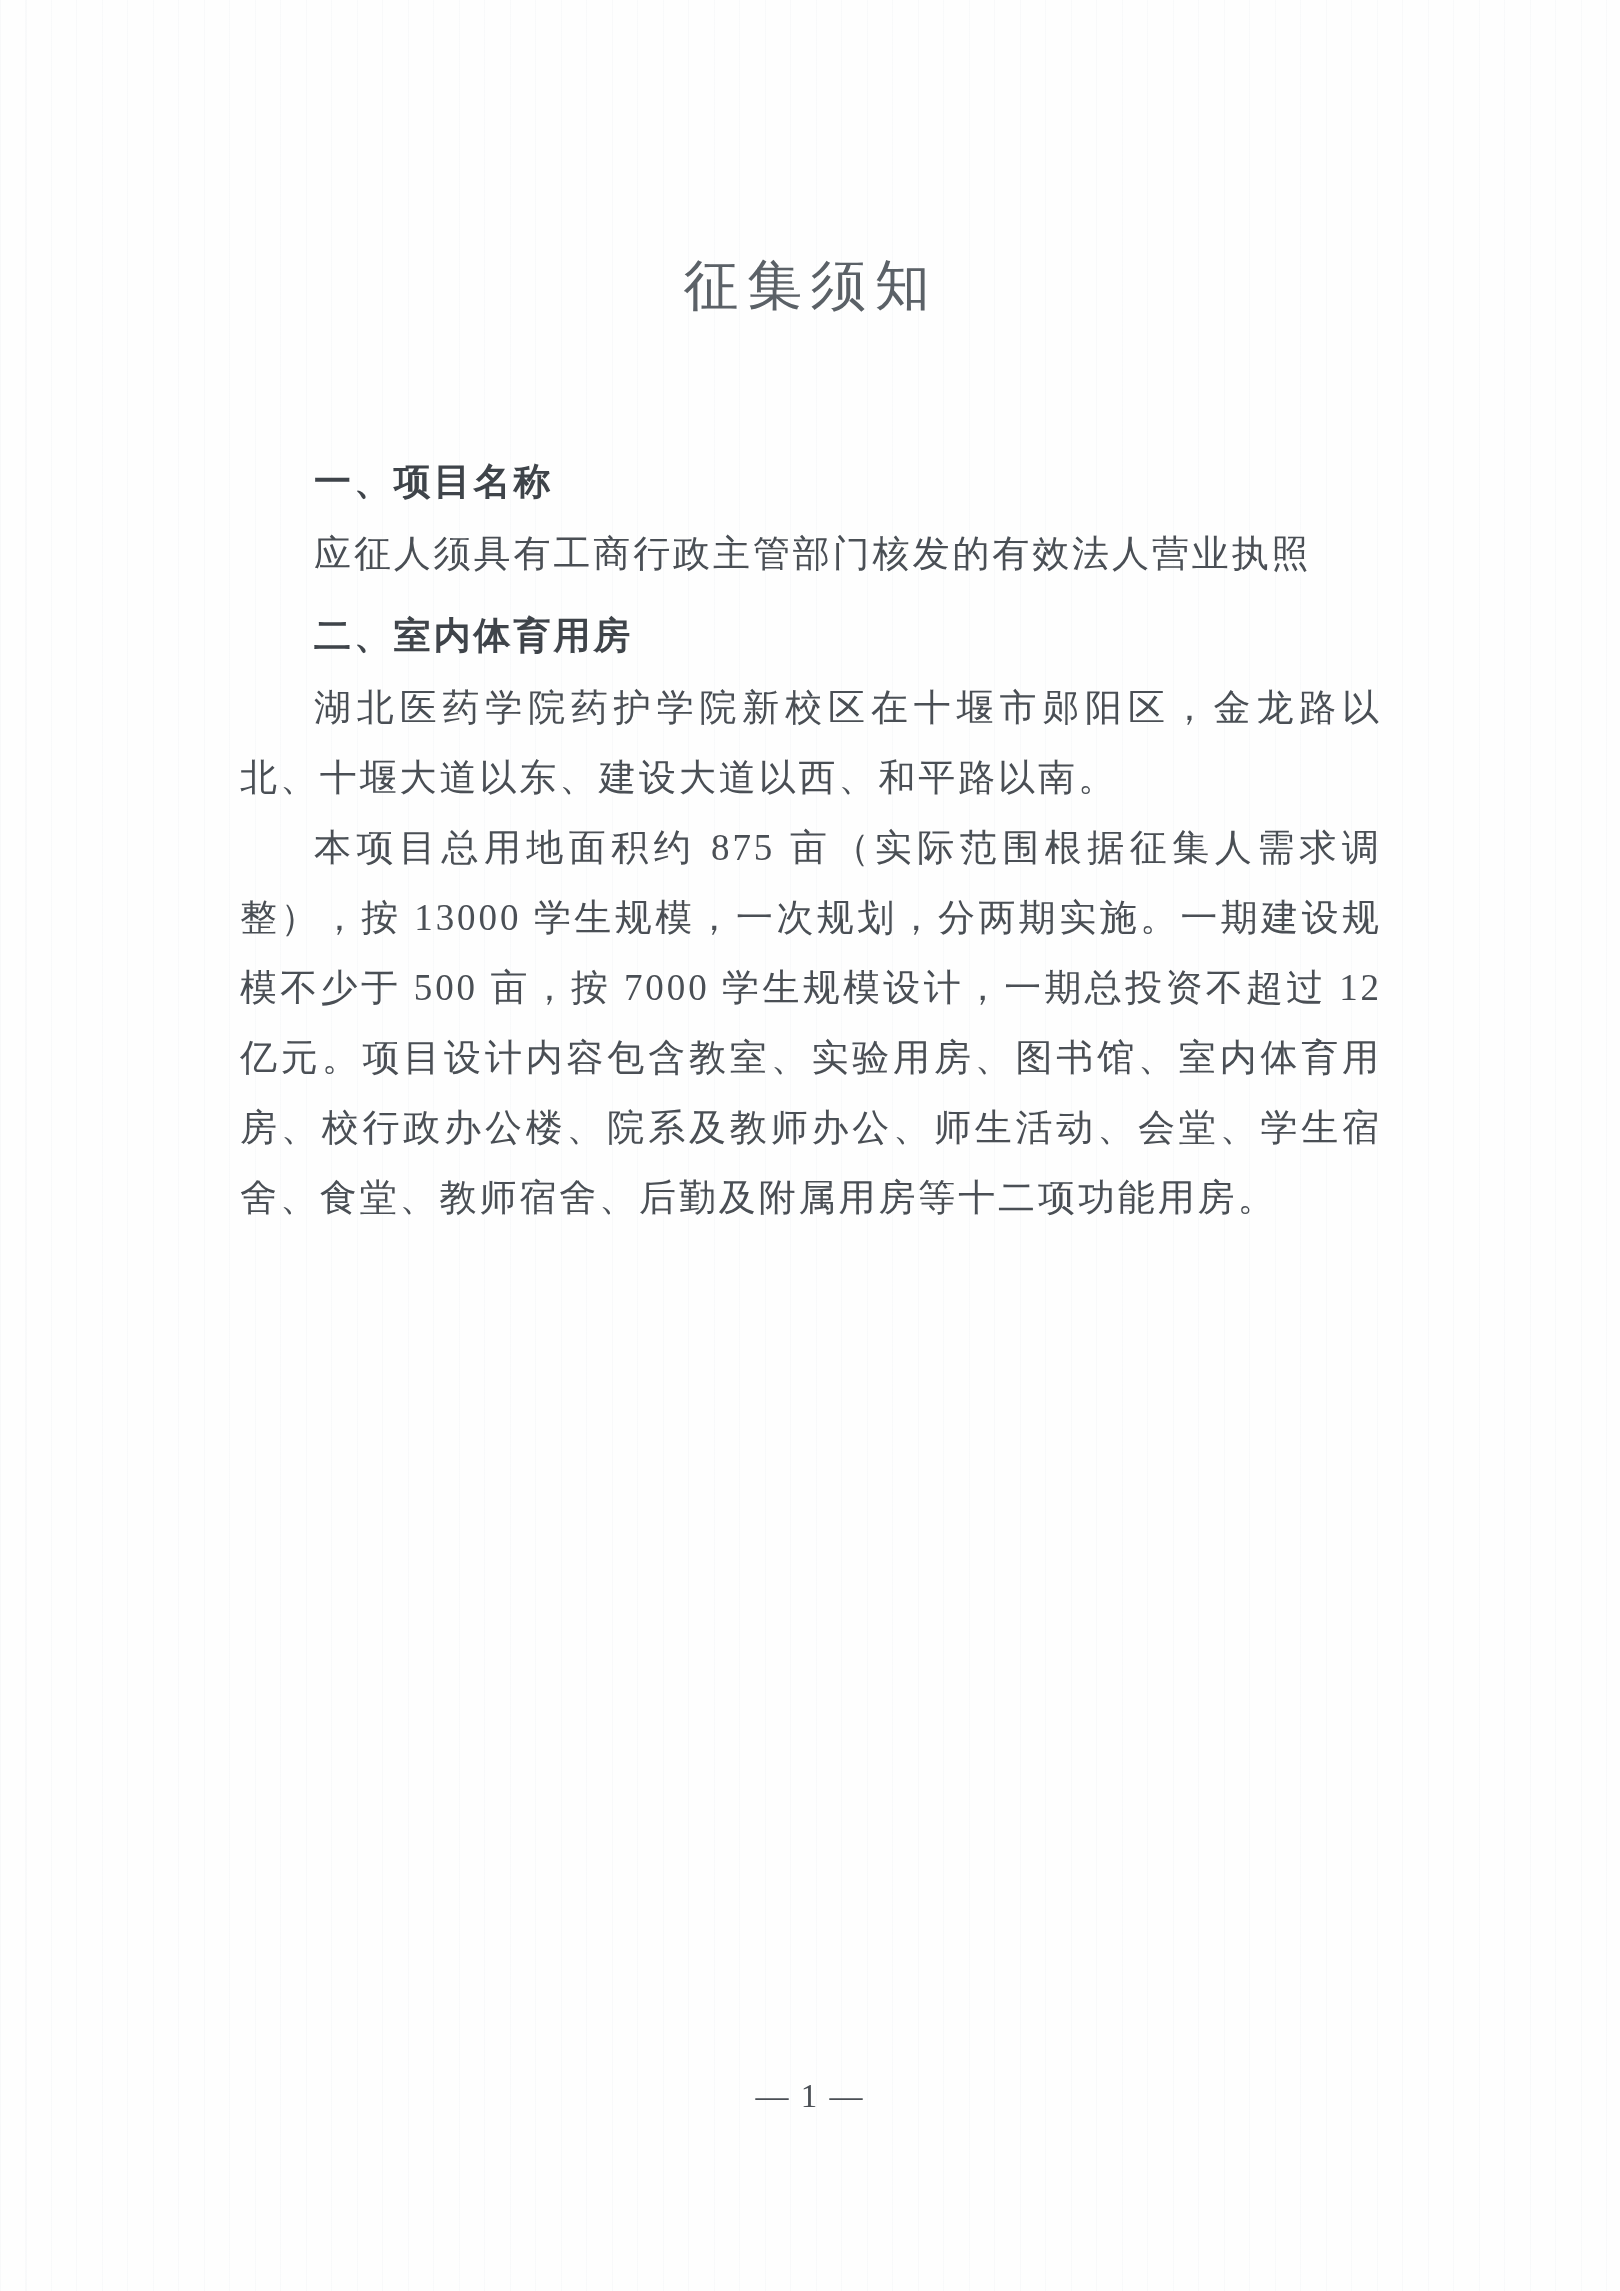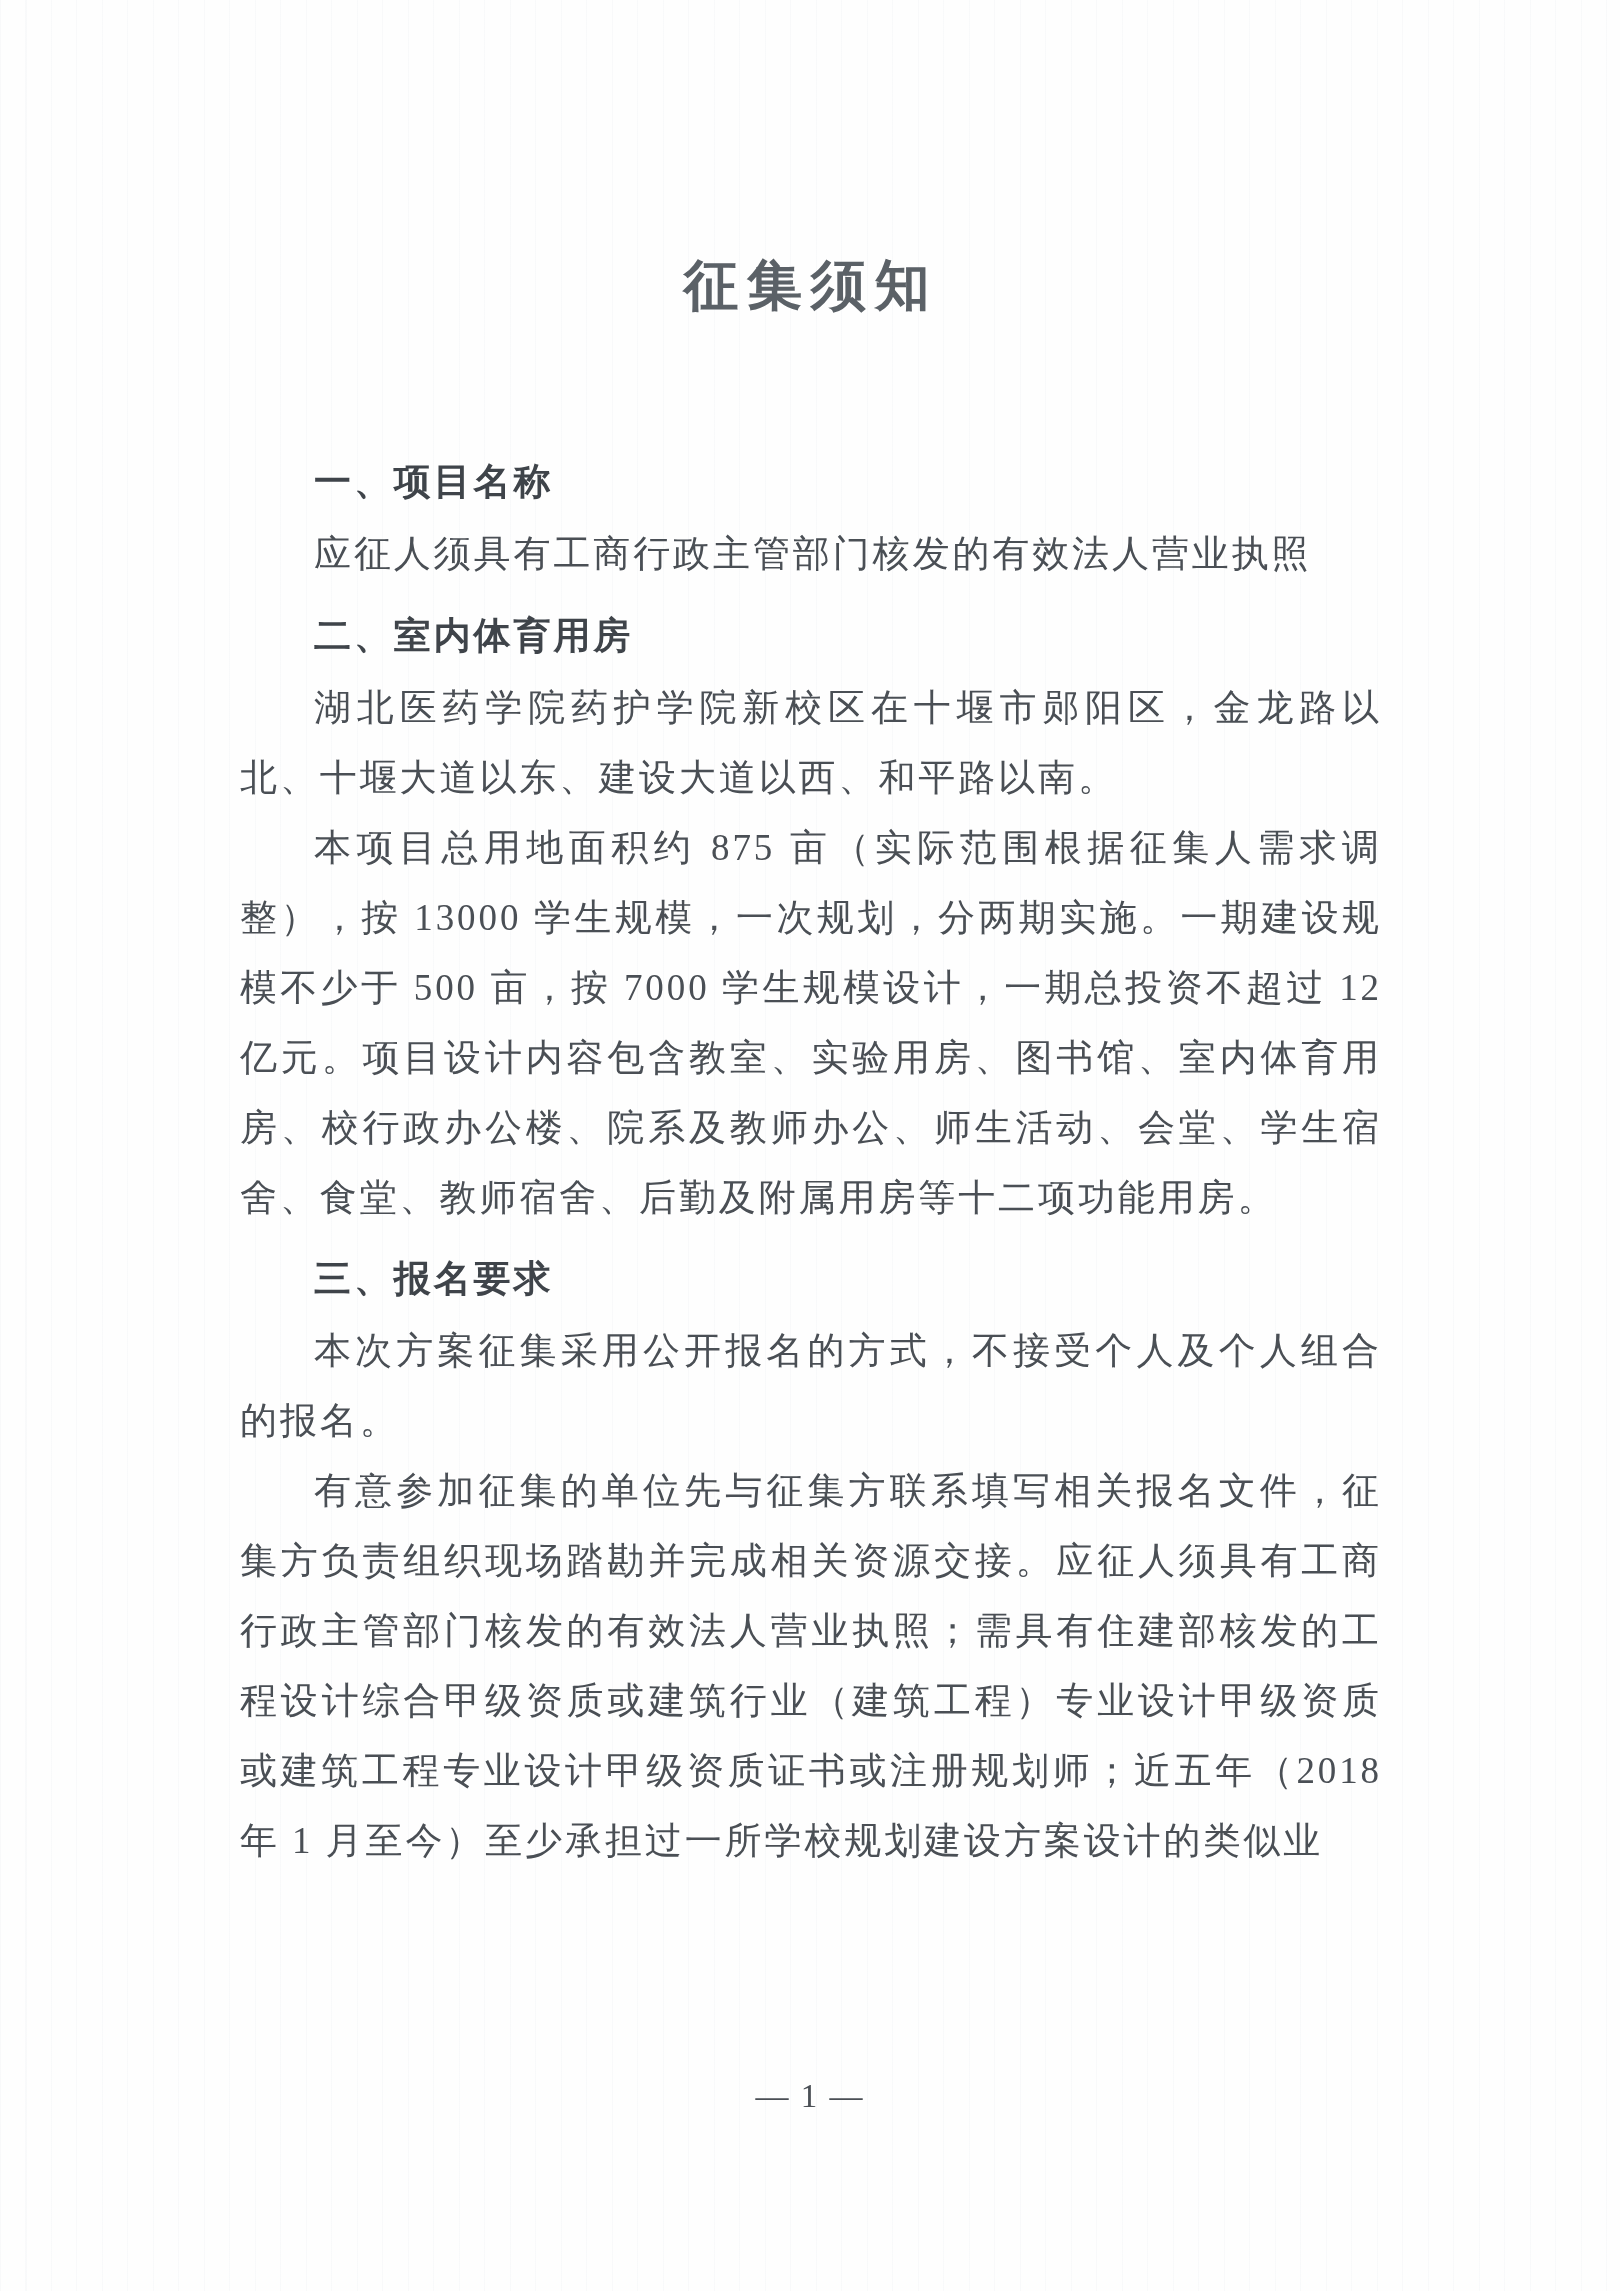--- a/index.html
+++ b/index.html
@@ -24,21 +24,21 @@
       transparent 25.5px
     );
     padding: 253px 238px 0 240px;
     overflow: hidden;
   }
 
   .doc-title {
     text-align: center;
     font-size: 55px;
     line-height: 1.2;
-    font-weight: 700;
+    font-weight: 400;
     letter-spacing: 8.8px;
     color: #5b6167;
     margin-bottom: 130px;
     font-family: "Liberation Serif", "DejaVu Serif", serif;
   }
 
   .section-heading {
     font-size: 37px;
     line-height: 70px;
     font-weight: 700;
@@ -83,22 +83,17 @@
     <h2 class="section-heading">一、项目名称</h2>
     <p class="paragraph">应征人须具有工商行政主管部门核发的有效法人营业执照</p>
   </div>
 
   <div>
     <h2 class="section-heading">二、室内体育用房</h2>
     <p class="paragraph">湖北医药学院药护学院新校区在十堰市郧阳区，金龙路以北、十堰大道以东、建设大道以西、和平路以南。</p>
     <p class="paragraph">本项目总用地面积约 875 亩（实际范围根据征集人需求调整），按 13000 学生规模，一次规划，分两期实施。一期建设规模不少于 500 亩，按 7000 学生规模设计，一期总投资不超过 12 亿元。项目设计内容包含教室、实验用房、图书馆、室内体育用房、校行政办公楼、院系及教师办公、师生活动、会堂、学生宿舍、食堂、教师宿舍、后勤及附属用房等十二项功能用房。</p>
   </div>
 
-  <div>
-    <h2 class="section-heading">三、报名要求</h2>
-    <p class="paragraph">本次方案征集采用公开报名的方式，不接受个人及个人组合的报名。</p>
-    <p class="paragraph">有意参加征集的单位先与征集方联系填写相关报名文件，征集方负责组织现场踏勘并完成相关资源交接。应征人须具有工商行政主管部门核发的有效法人营业执照；需具有住建部核发的工程设计综合甲级资质或建筑行业（建筑工程）专业设计甲级资质或建筑工程专业设计甲级资质证书或注册规划师；近五年（2018 年 1 月至今）至少承担过一所学校规划建设方案设计的类似业</p>
-  </div>
 
   <div class="page-footer">— 1 —</div>
 
 </div>
 
 
 </body></html>

